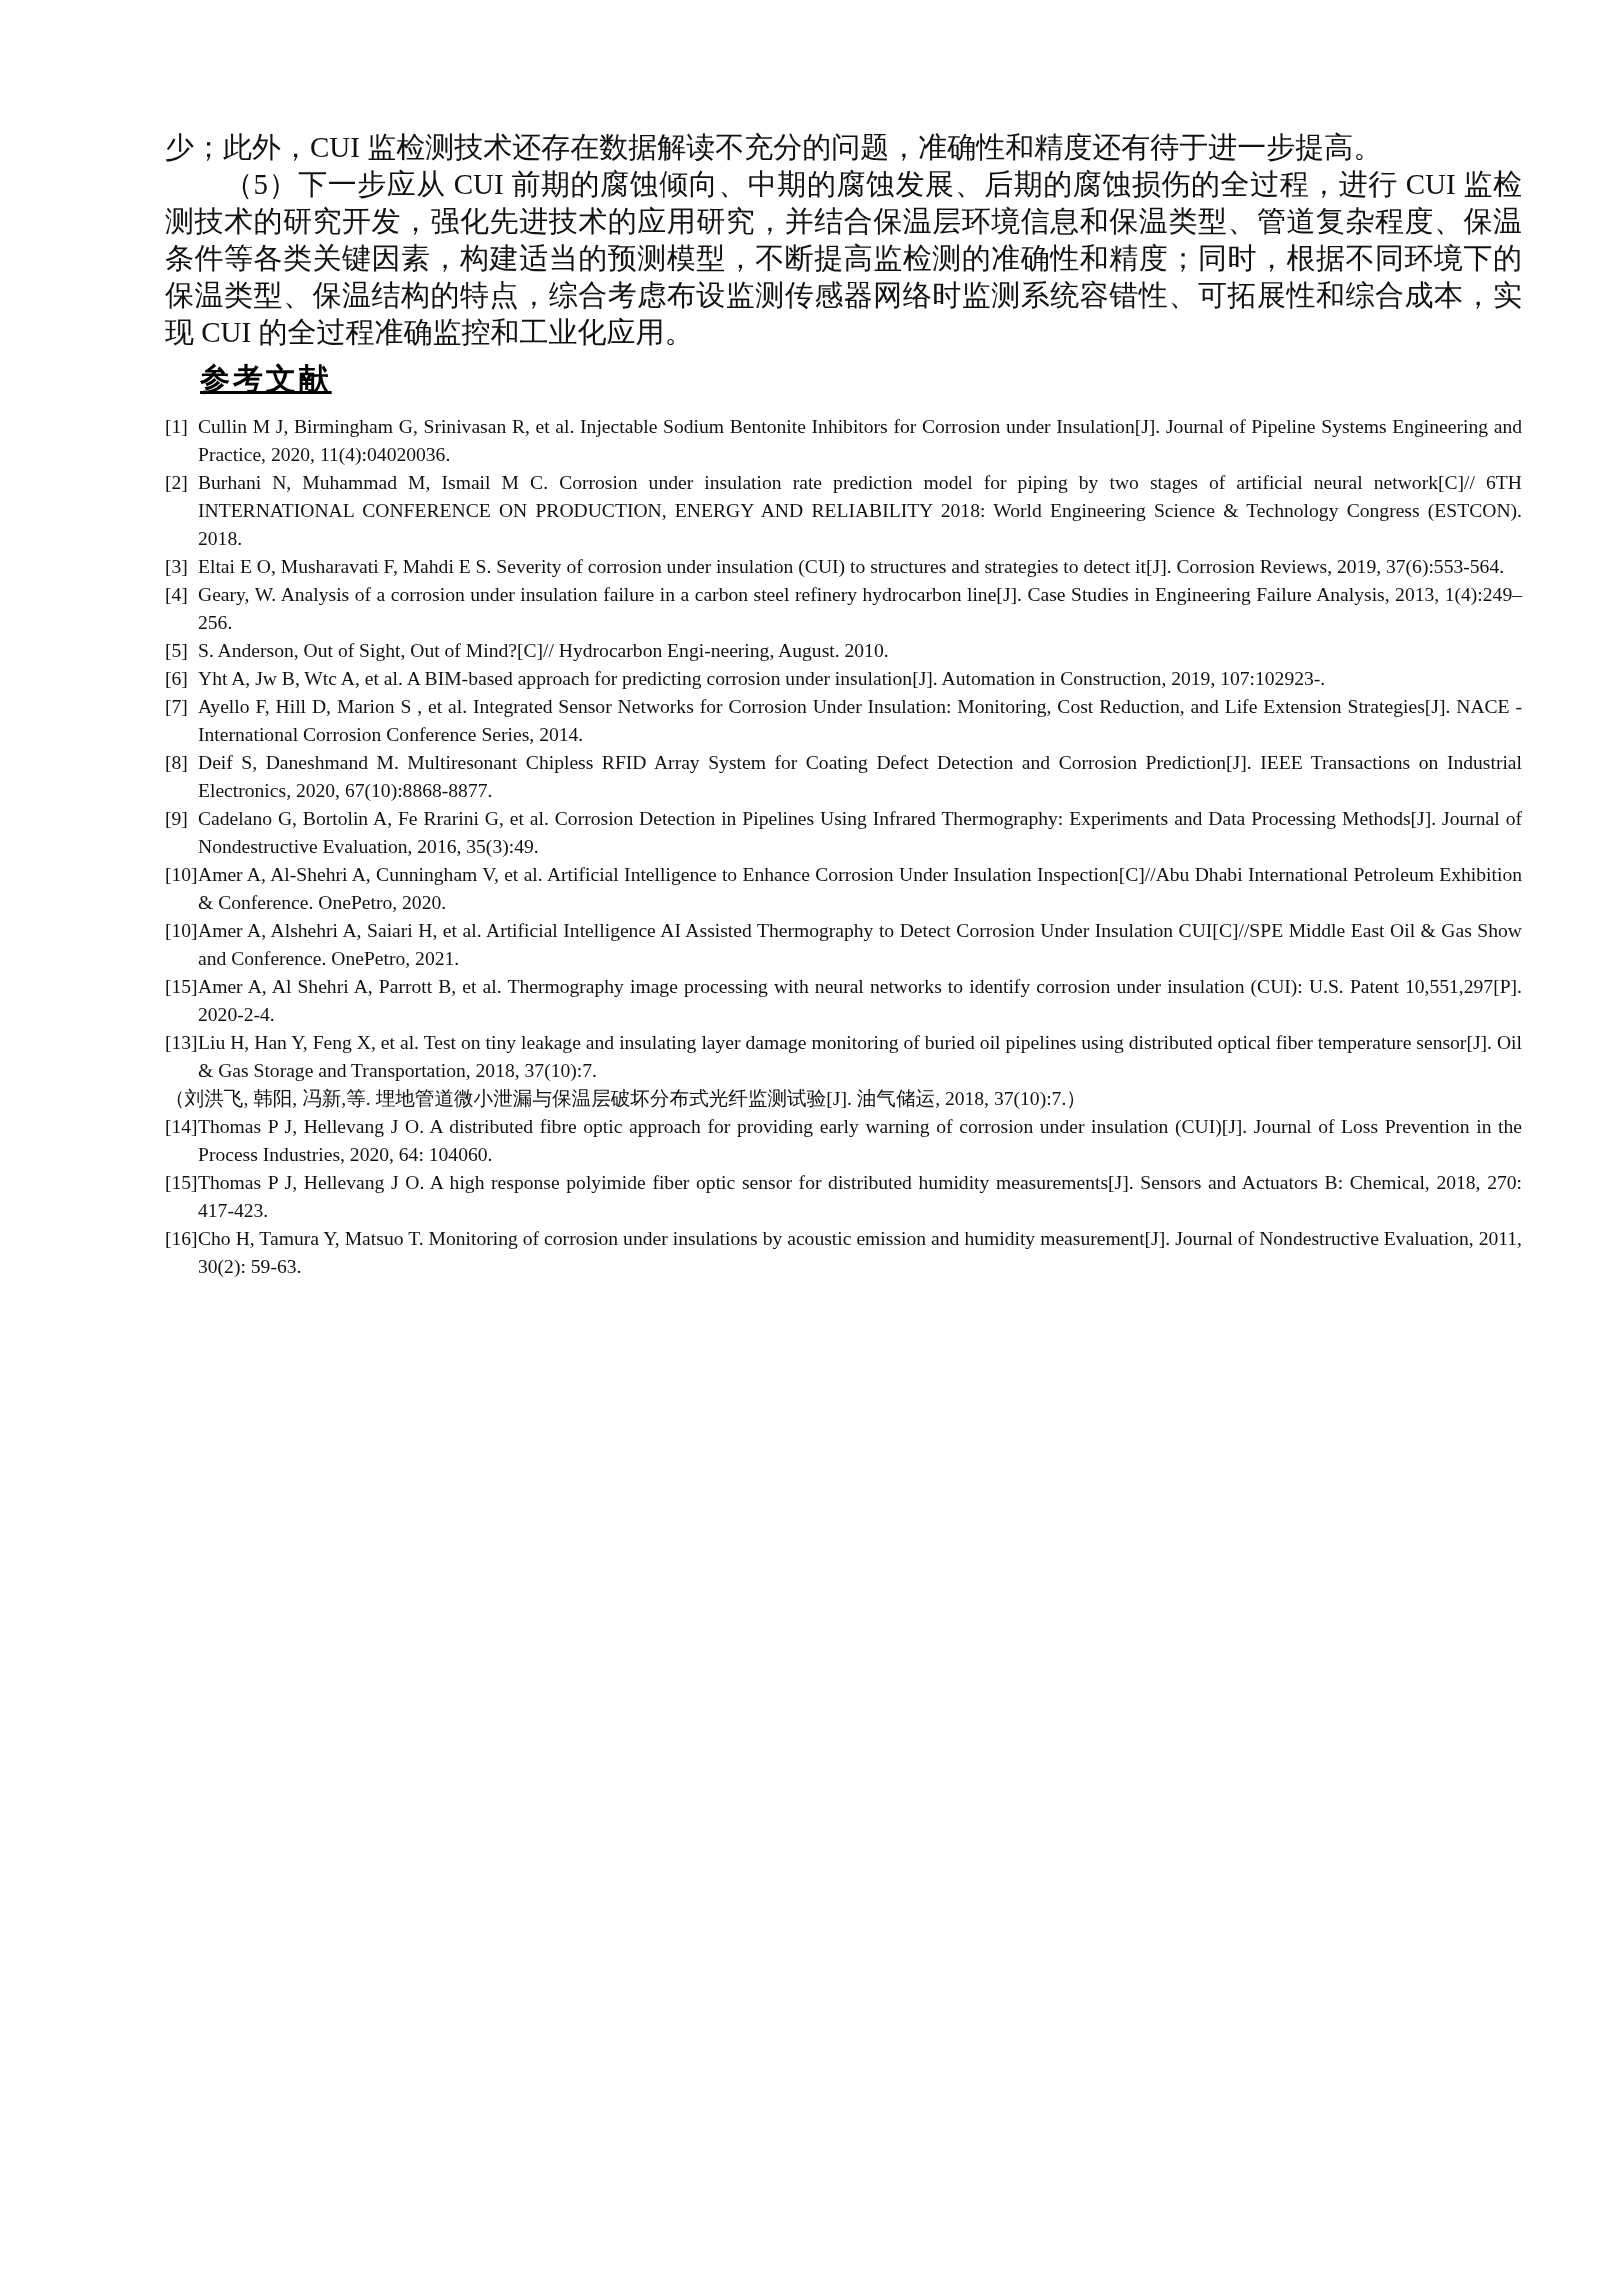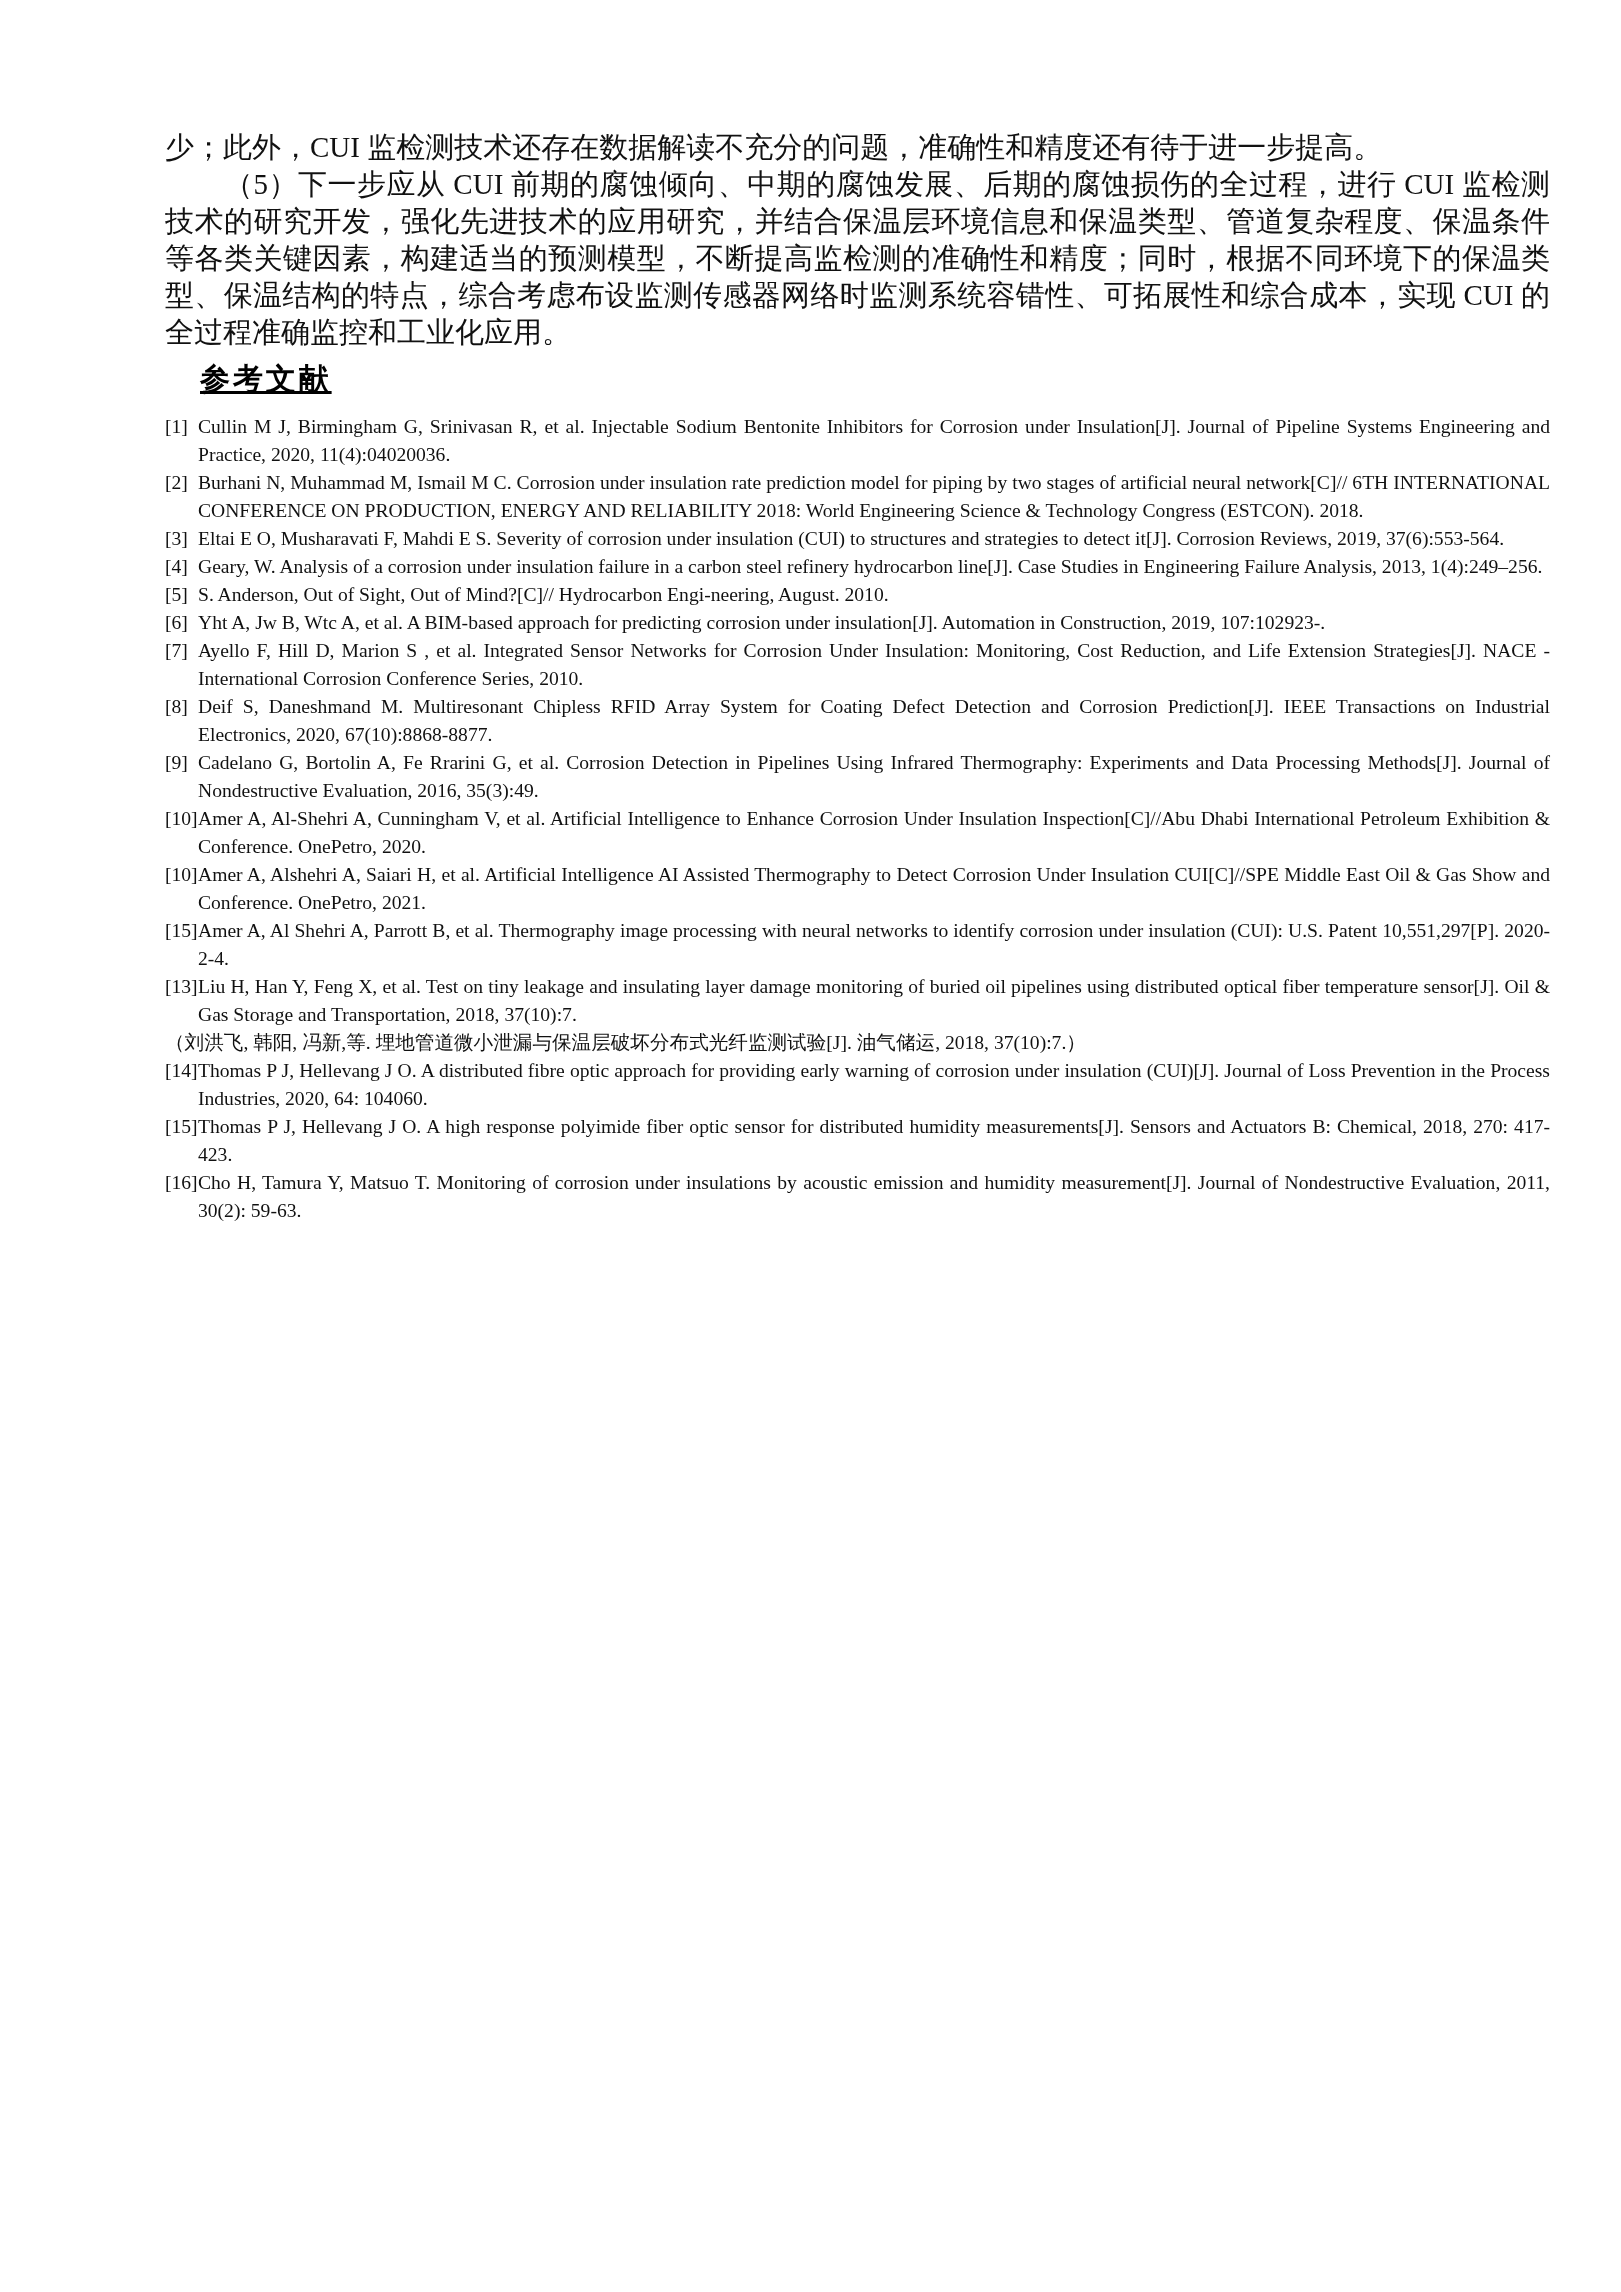--- a/index.html
+++ b/index.html
@@ -6,21 +6,21 @@
     margin: 0;
     padding: 0;
     background: #ffffff;
   }
   .page {
     position: relative;
     width: 1621px;
     height: 1781px;
     background: #ffffff;
     box-sizing: border-box;
-    padding: 129px 71px 0 165px;
+    padding: 129px 99px 0 165px;
     color: #000000;
     overflow: hidden;
   }
   .body-zh {
     font-family: "Liberation Serif", "DejaVu Serif", serif;
     font-size: 29px;
     line-height: 37px;
     text-align: justify;
     margin: 0;
     color: #111111;
@@ -74,21 +74,21 @@
     <div class="ref"><span class="ref-label">[2]</span><span>Burhani N, Muhammad M, Ismail M C. Corrosion under insulation rate prediction model for piping by two stages of artificial neural network[C]// 6TH INTERNATIONAL CONFERENCE ON PRODUCTION, ENERGY AND RELIABILITY 2018: World Engineering Science &amp; Technology Congress (ESTCON). 2018.</span></div>
 
     <div class="ref"><span class="ref-label">[3]</span><span>Eltai E O, Musharavati F, Mahdi E S. Severity of corrosion under insulation (CUI) to structures and strategies to detect it[J]. Corrosion Reviews, 2019, 37(6):553-564.</span></div>
 
     <div class="ref"><span class="ref-label">[4]</span><span>Geary, W. Analysis of a corrosion under insulation failure in a carbon steel refinery hydrocarbon line[J]. Case Studies in Engineering Failure Analysis, 2013, 1(4):249–256.</span></div>
 
     <div class="ref"><span class="ref-label">[5]</span><span>S. Anderson, Out of Sight, Out of Mind?[C]// Hydrocarbon Engi-neering, August. 2010.</span></div>
 
     <div class="ref"><span class="ref-label">[6]</span><span>Yht A, Jw B, Wtc A, et al. A BIM-based approach for predicting corrosion under insulation[J]. Automation in Construction, 2019, 107:102923-.</span></div>
 
-    <div class="ref"><span class="ref-label">[7]</span><span>Ayello F, Hill D, Marion S , et al. Integrated Sensor Networks for Corrosion Under Insulation: Monitoring, Cost Reduction, and Life Extension Strategies[J]. NACE - International Corrosion Conference Series, 2010.</span></div>
+    <div class="ref"><span class="ref-label">[7]</span><span>Ayello F, Hill D, Marion S , et al. Integrated Sensor Networks for Corrosion Under Insulation: Monitoring, Cost Reduction, and Life Extension Strategies[J]. NACE - International Corrosion Conference Series, 2014.</span></div>
 
     <div class="ref"><span class="ref-label">[8]</span><span>Deif S, Daneshmand M. Multiresonant Chipless RFID Array System for Coating Defect Detection and Corrosion Prediction[J]. IEEE Transactions on Industrial Electronics, 2020, 67(10):8868-8877.</span></div>
 
     <div class="ref"><span class="ref-label">[9]</span><span>Cadelano G, Bortolin A, Fe Rrarini G, et al. Corrosion Detection in Pipelines Using Infrared Thermography: Experiments and Data Processing Methods[J]. Journal of Nondestructive Evaluation, 2016, 35(3):49.</span></div>
 
     <div class="ref"><span class="ref-label">[10]</span><span>Amer A, Al-Shehri A, Cunningham V, et al. Artificial Intelligence to Enhance Corrosion Under Insulation Inspection[C]//Abu Dhabi International Petroleum Exhibition &amp; Conference. OnePetro, 2020.</span></div>
 
     <div class="ref"><span class="ref-label">[10]</span><span>Amer A, Alshehri A, Saiari H, et al. Artificial Intelligence AI Assisted Thermography to Detect Corrosion Under Insulation CUI[C]//SPE Middle East Oil &amp; Gas Show and Conference. OnePetro, 2021.</span></div>
 
     <div class="ref"><span class="ref-label">[15]</span><span>Amer A, Al Shehri A, Parrott B, et al. Thermography image processing with neural networks to identify corrosion under insulation (CUI): U.S. Patent 10,551,297[P]. 2020-2-4.</span></div>

